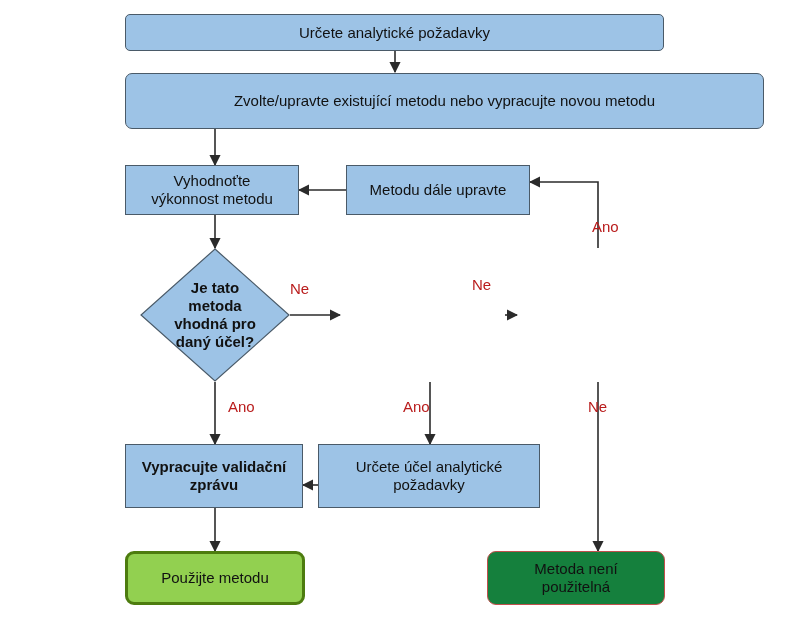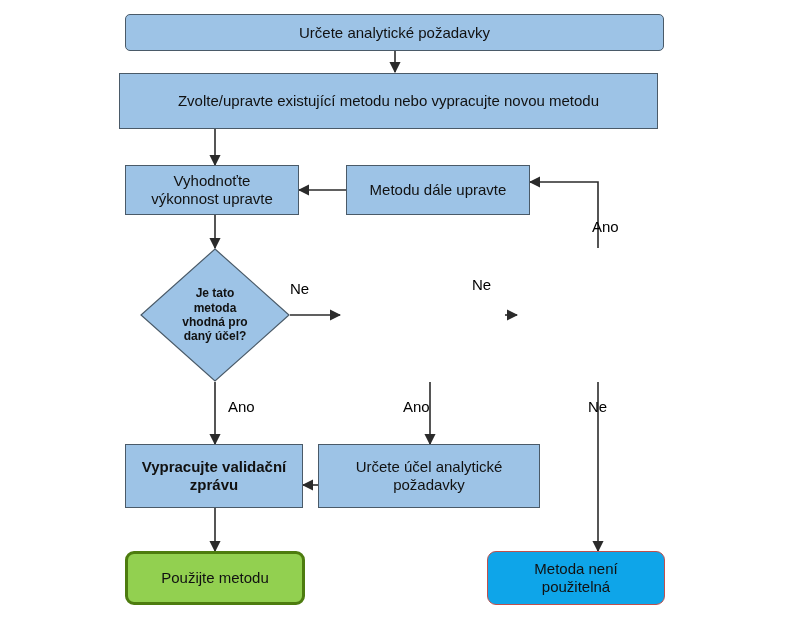--- a/index.html
+++ b/index.html
@@ -42,21 +42,21 @@
   .proc.rounded {
     border-radius: 5px;
   }
   .term-green {
     background: #92d050;
     border: 3px solid #4d7c0f;
     border-radius: 9px;
     font-size: 15px;
   }
   .term-red {
-    background: #0ea5e9;
+    background: #15803d;
     border: 1px solid #c0504d;
     border-radius: 9px;
     font-size: 15px;
   }
   .diamond-wrap {
     position: absolute;
   }
   .diamond-wrap svg {
     position: absolute;
     left: 0;
@@ -65,32 +65,32 @@
   .diamond-label {
     position: absolute;
     left: 0;
     top: 0;
     width: 100%;
     height: 100%;
     display: flex;
     align-items: center;
     justify-content: center;
     text-align: center;
-    font-size: 12px;
+    font-size: 15px;
     color: #111111;
     line-height: 1.2;
     white-space: pre-line;
   }
   .diamond-label.bold {
     font-weight: bold;
   }
   .edge-label {
     position: absolute;
     font-size: 15px;
-    color: #000000;
+    color: #b91c1c;
     white-space: nowrap;
   }
 </style>
 </head>
 <body>
 
 <div id="canvas">
 
   <svg id="wires" viewBox="0 0 796 629" xmlns="http://www.w3.org/2000/svg">
     <defs>
@@ -119,24 +119,24 @@
 
     <path d="M 318 485 L 303 485" stroke="#2b2b2b" stroke-width="1.6" fill="none" marker-end="url(#arrow)"></path>
 
     <path d="M 215 508 L 215 551" stroke="#2b2b2b" stroke-width="1.6" fill="none" marker-end="url(#arrow)"></path>
 
     <path d="M 598 382 L 598 551" stroke="#2b2b2b" stroke-width="1.6" fill="none" marker-end="url(#arrow)"></path>
   </svg>
 
   <div class="node proc rounded" style="left:125px; top:14px; width:539px; height:37px;">Určete analytické požadavky</div>
 
-  <div class="node proc" style="left:119px; top:73px; width:539px; height:56px;">Zvolte/upravte existující metodu nebo vypracujte novou metodu</div>
+  <div class="node proc" style="left:125px; top:73px; width:639px; height:56px;border-radius:7px;">Zvolte/upravte existující metodu nebo vypracujte novou metodu</div>
 
   <div class="node proc" style="left:125px; top:165px; width:174px; height:50px;">Vyhodnoťte
-výkonnost upravte</div>
+výkonnost metodu</div>
 
   <div class="node proc" style="left:346px; top:165px; width:184px; height:50px;">Metodu dále upravte</div>
 
   <div class="diamond-wrap" style="left:140px; top:248px; width:150px; height:134px;">
     <svg width="150" height="134" viewBox="0 0 150 134" xmlns="http://www.w3.org/2000/svg">
       <polygon points="75,1 149,67 75,133 1,67" fill="#9dc3e6" stroke="#4a5a68" stroke-width="1.2"></polygon>
     </svg>
     <div class="diamond-label bold">Je tato
 metoda
 vhodná pro

